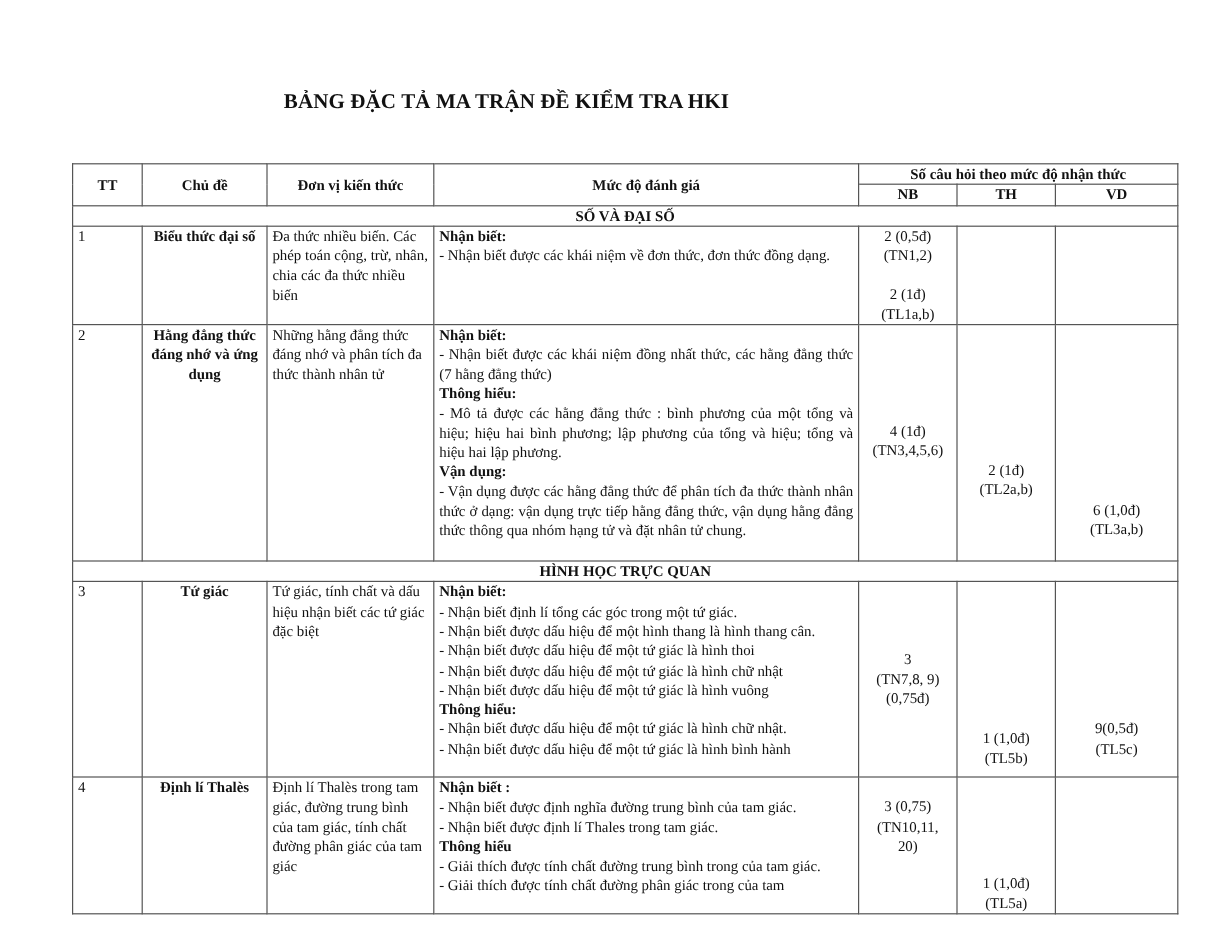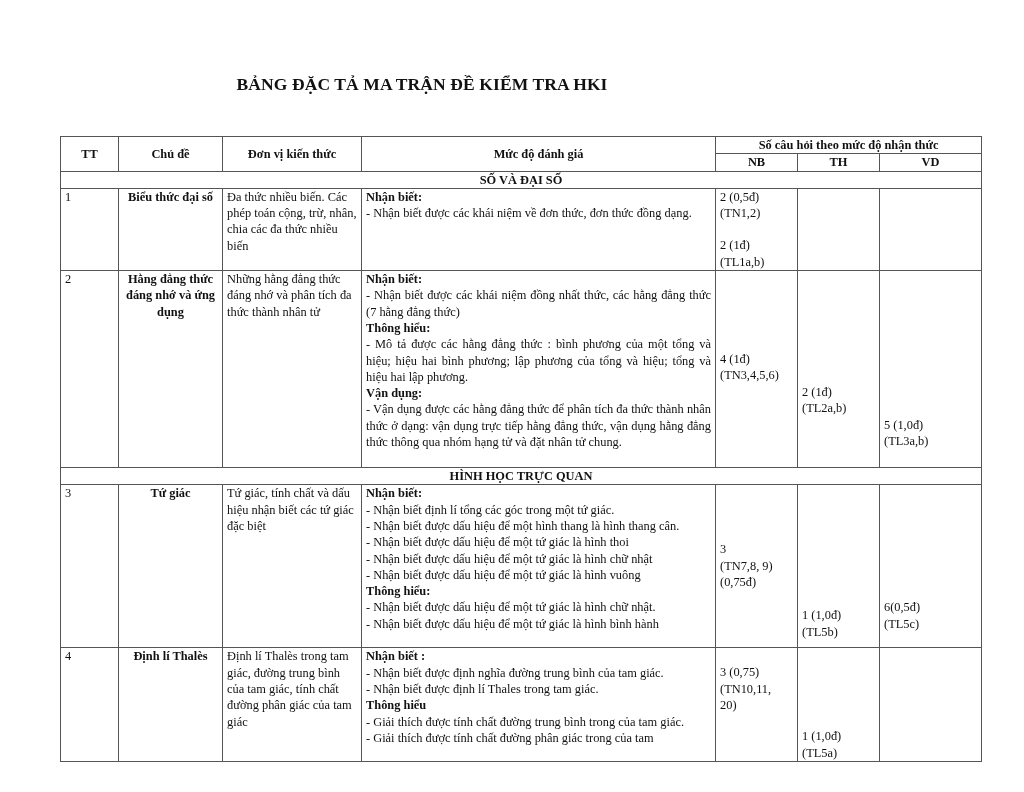--- a/index.html
+++ b/index.html
@@ -56,20 +56,21 @@
       height: 15px;
       vertical-align: middle;
       padding: 0;
       margin-left: 35px;
     }
     .topic { font-weight: bold; text-align: center; }
     .desc { text-align: justify; }
     .lvl { font-weight: bold; }
     .desc .line { display: block; }
     .count-cell {
+      text-align: center;
       padding: 0 2px;
       position: relative;
     }
     .count-block { display: block; }
     .row1 { height: 80px; }
     .row2 { height: 197px; }
     .row3 { height: 163px; }
     .row4 { height: 113px; }
   </style>
 </head>
@@ -145,21 +146,21 @@
         <span class="count-block">4 (1đ)</span>
         <span class="count-block">(TN3,4,5,6)</span>
       </td>
       <td class="count-cell">
         <span class="count-block" style="height:113px"></span>
         <span class="count-block">2 (1đ)</span>
         <span class="count-block">(TL2a,b)</span>
       </td>
       <td class="count-cell">
         <span class="count-block" style="height:146px"></span>
-        <span class="count-block">5 (1,0đ)</span>
+        <span class="count-block">6 (1,0đ)</span>
         <span class="count-block">(TL3a,b)</span>
       </td>
     </tr>
 
     <tr class="section-row">
       <td colspan="7">HÌNH HỌC TRỰC QUAN</td>
     </tr>
 
     <tr class="row3">
       <td>3</td>
@@ -182,21 +183,21 @@
         <span class="count-block">(TN7,8, 9)</span>
         <span class="count-block">(0,75đ)</span>
       </td>
       <td class="count-cell">
         <span class="count-block" style="height:122px"></span>
         <span class="count-block">1 (1,0đ)</span>
         <span class="count-block">(TL5b)</span>
       </td>
       <td class="count-cell">
         <span class="count-block" style="height:114px"></span>
-        <span class="count-block">6(0,5đ)</span>
+        <span class="count-block">9(0,5đ)</span>
         <span class="count-block">(TL5c)</span>
       </td>
     </tr>
 
     <tr class="row4">
       <td>4</td>
       <td class="topic">Định lí Thalès</td>
       <td>Định lí Thalès trong tam giác, đường trung bình của tam giác, tính chất đường phân giác của tam giác</td>
       <td class="desc">
         <span class="line lvl"> Nhận biết :</span>

